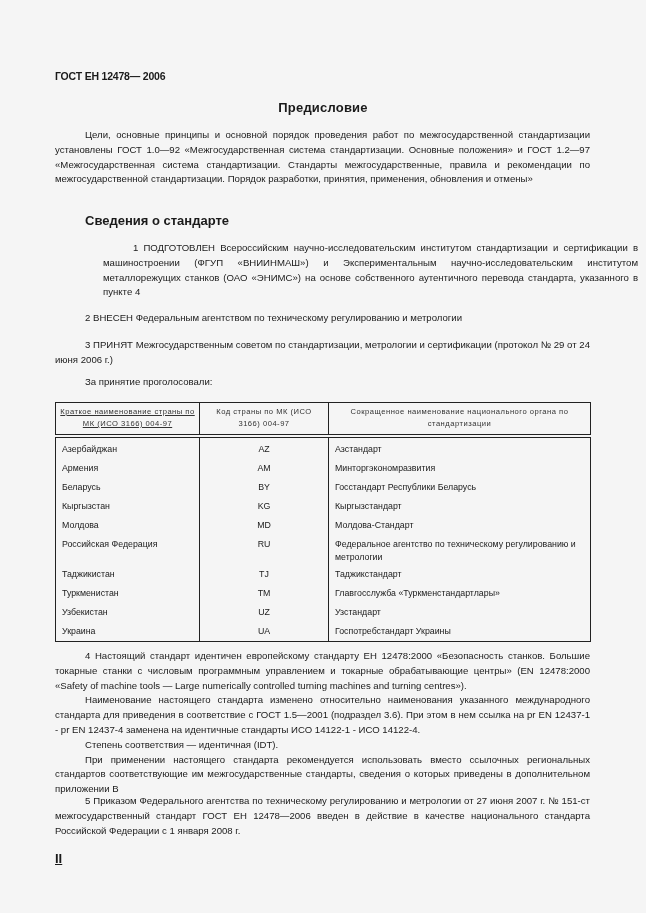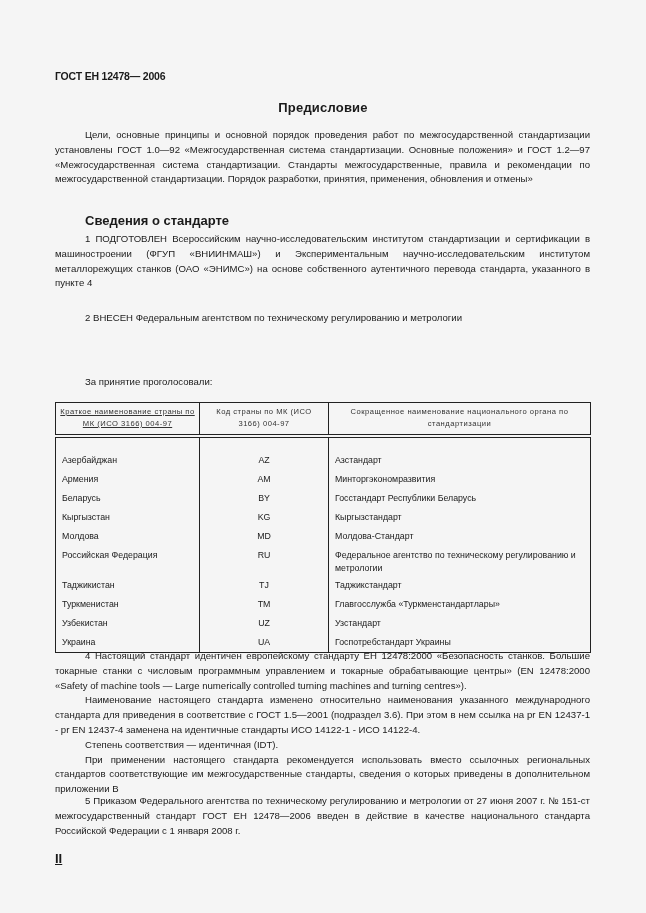--- a/index.html
+++ b/index.html
@@ -21,48 +21,51 @@
   }
   table.votes th {
     font-weight: normal; font-size: 7.6px; letter-spacing: 0.5px; color: #333;
     line-height: 12px; padding: 3px 4px 4px; border-left: 1.2px solid #222;
     border-bottom: 4px double #222; vertical-align: top; text-align: center;
   }
   table.votes td {
     padding: 3px 6px 2px; line-height: 12.5px; vertical-align: top;
     border-left: 1.2px solid #222; height: 14px;
   }
-  table.votes tr:first-child td { padding-top: 16px; }
+  table.votes tr:first-child td { padding-top: 5px; }
   table.votes tr:last-child td { }
   table.votes td.code { text-align: center; }
   .col1 { width: 135px; text-decoration: underline; } .col2 { width: 120px; }
   .page-num { position: absolute; left: 55px; top: 851px; font-size: 13px; font-weight: bold; text-decoration: underline; }
   .para p { margin: 0; }
 </style>
 </head>
 <body>
 
 <div class="page">
   <div class="header-code">ГОСТ ЕН 12478— 2006</div>
   <div class="title">Предисловие</div>
 
   <div class="para" style="top:128px;">
     <span class="ind"></span><span>Цели, основные принципы и основной порядок проведения работ по межгосударственной стандартизации установлены ГОСТ 1.0—92 «Межгосударственная система стандартизации. Основные положения» и ГОСТ 1.2—97 «Межгосударственная система стандартизации. Стандарты межгосударственные, правила и рекомендации по межгосударственной стандартизации. Порядок разработки, принятия, применения, обновления и отмены»</span>
   </div>
 
   <div class="subhead">Сведения о стандарте</div>
 
-  <div class="para" style="top:232px;">
+  <div class="para" style="top:241px;margin-left:48px;">
     <span class="ind"></span><span>1 ПОДГОТОВЛЕН Всероссийским научно-исследовательским институтом стандартизации и сертификации в машиностроении (ФГУП «ВНИИНМАШ») и Экспериментальным научно-исследовательским институтом металлорежущих станков (ОАО «ЭНИМС») на основе собственного аутентичного перевода стандарта, указанного в пункте 4</span>
   </div>
 
   <div class="para" style="top:311px;">
     <span class="ind"></span><span>2 ВНЕСЕН Федеральным агентством по техническому регулированию и метрологии</span>
   </div>
 
+  <div class="para" style="top:338px;">
+    <span class="ind"></span><span>3 ПРИНЯТ Межгосударственным советом по стандартизации, метрологии и сертификации (протокол № 29 от 24 июня 2006 г.)</span>
+  </div>
 
   <div class="vote-label">За принятие проголосовали:</div>
 
   <table class="votes">
     <thead>
       <tr>
         <th class="col1">Краткое наименование страны по МК (ИСО 3166) 004-97</th>
         <th class="col2">Код страны по МК (ИСО 3166) 004-97</th>
         <th>Сокращенное наименование национального органа по стандартизации</th>
       </tr>

